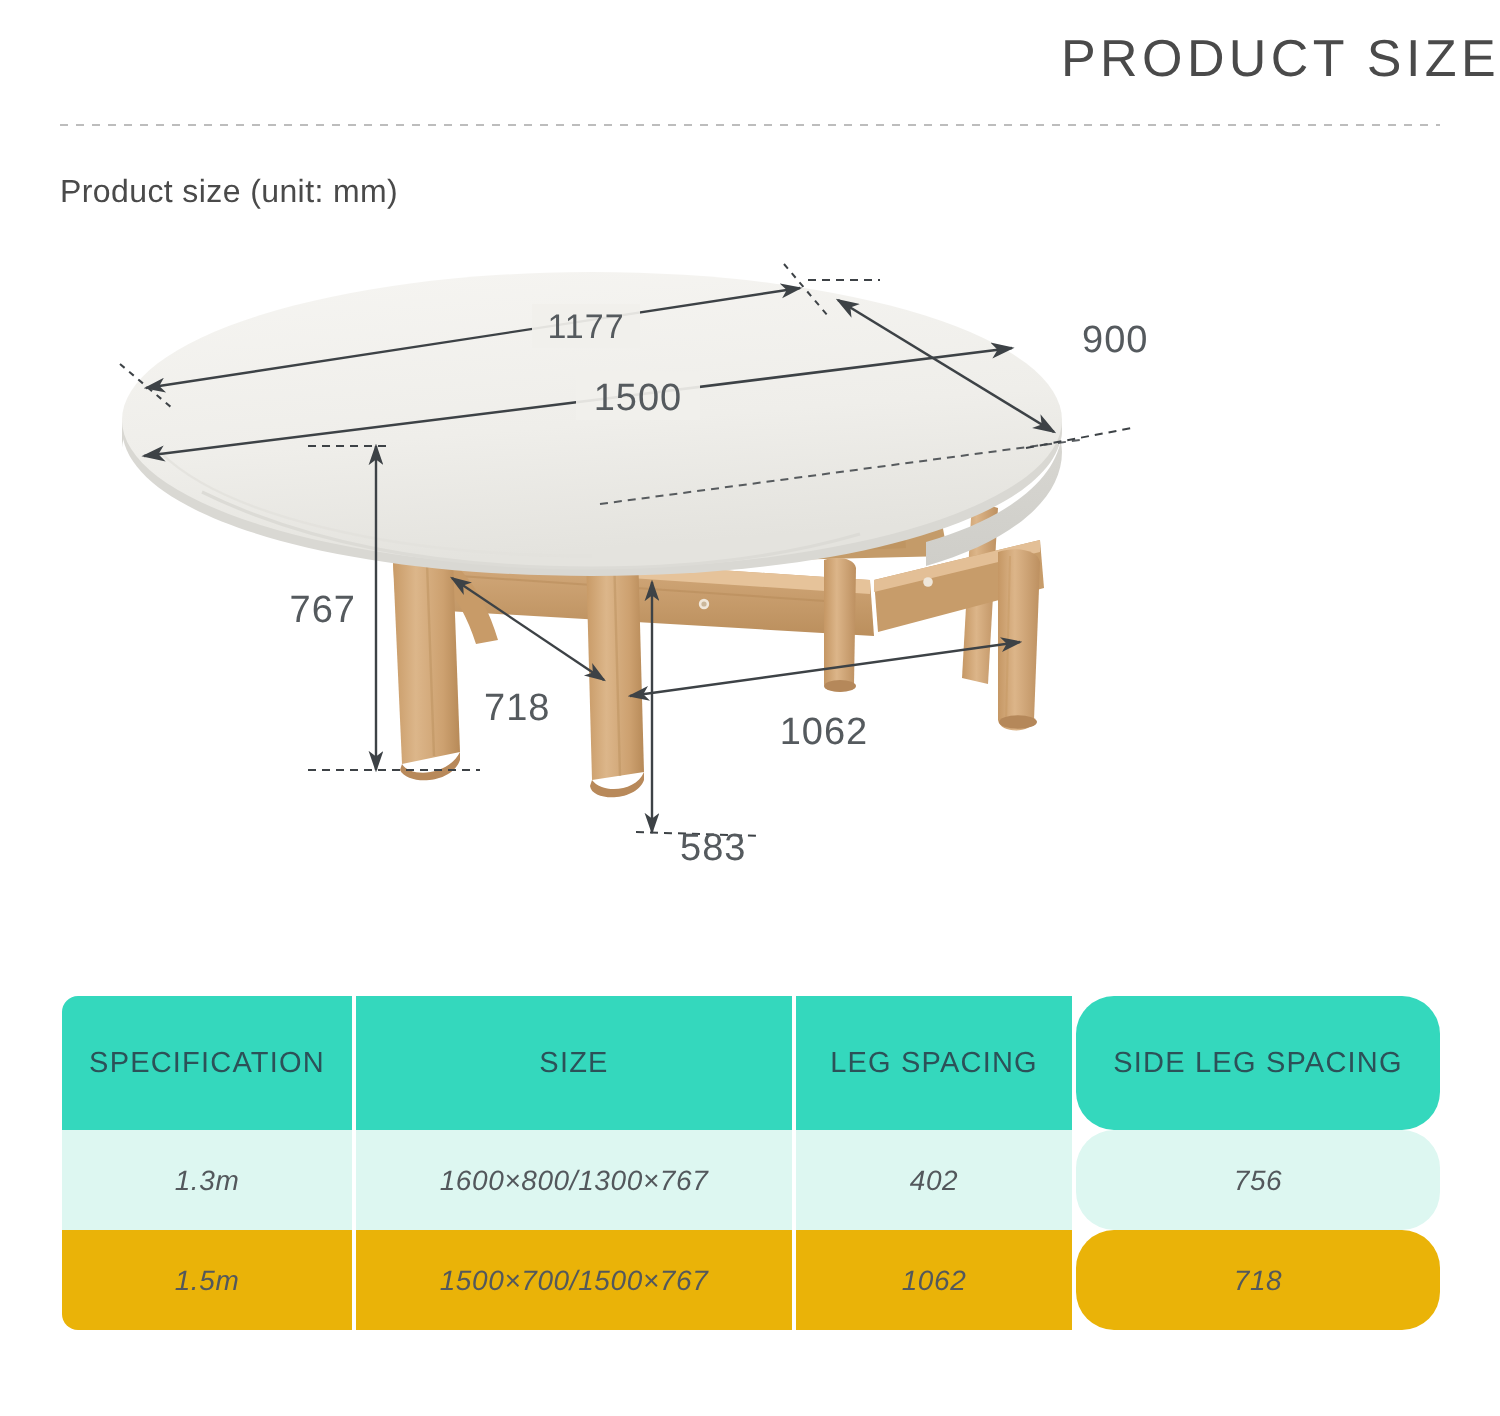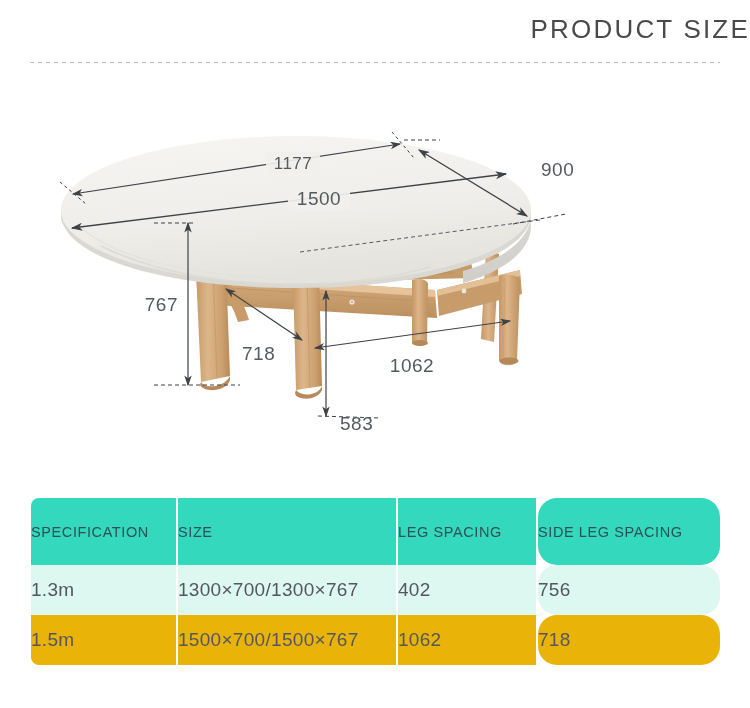--- a/index.html
+++ b/index.html
@@ -52,54 +52,56 @@
   .spec-table {
     position: absolute; left: 31px; top: 498px;
     width: 689px;
     border-collapse: separate;
     border-spacing: 0;
     table-layout: fixed;
     border-radius: 8px;
     overflow: hidden;
   }
   .spec-table th, .spec-table td {
-    text-align: left;
+    text-align: center;
     font-weight: 300;
     color: #53585c;
     border-right: 2px solid #ffffff;
   }
   .spec-table th:last-child, .spec-table td:last-child { border-right: none; border-radius: 19px; }
   .spec-table thead th {
     height: 67px;
     background: #34d8bd;
     color: #2c5158;
     font-size: 14.5px;
     letter-spacing: .6px;
     white-space: nowrap;
   }
   .spec-table tbody td {
     height: 50px;
-    font-size: 19px;
+    font-size: 14px;
     letter-spacing: .3px;
+    font-style: italic;
   }
   .spec-table tbody tr.row-a td { background: #ddf7f1; }
   .spec-table tbody tr.row-b td { background: #eab308; }
 
   .col-spec { width: 147px; }
   .col-size { width: 220px; }
   .col-leg  { width: 140px; }
   .col-side { width: 182px; }
 </style>
 </head>
 <body>
 
 <div class="page">
 
   <div class="title">PRODUCT SIZE</div>
   <div class="divider"></div>
+  <div class="subtitle">Product size (unit: mm)</div>
 
   <div class="illus">
     <svg viewBox="0 0 750 340" xmlns="http://www.w3.org/2000/svg">
       <defs>
         <linearGradient id="topGrad" x1="0" y1="0" x2="0.25" y2="1">
           <stop offset="0%" stop-color="#f6f5f2"></stop>
           <stop offset="60%" stop-color="#efeeea"></stop>
           <stop offset="100%" stop-color="#e4e3de"></stop>
         </linearGradient>
         <linearGradient id="edgeGrad" x1="0" y1="0" x2="0" y2="1">
@@ -255,21 +257,21 @@
       <tr>
         <th>SPECIFICATION</th>
         <th>SIZE</th>
         <th>LEG SPACING</th>
         <th>SIDE LEG SPACING</th>
       </tr>
     </thead>
     <tbody>
       <tr class="row-a">
         <td>1.3m</td>
-        <td>1300×700/1300×767</td>
+        <td>1600×800/1300×767</td>
         <td>402</td>
         <td>756</td>
       </tr>
       <tr class="row-b">
         <td>1.5m</td>
         <td>1500×700/1500×767</td>
         <td>1062</td>
         <td>718</td>
       </tr>
     </tbody>

